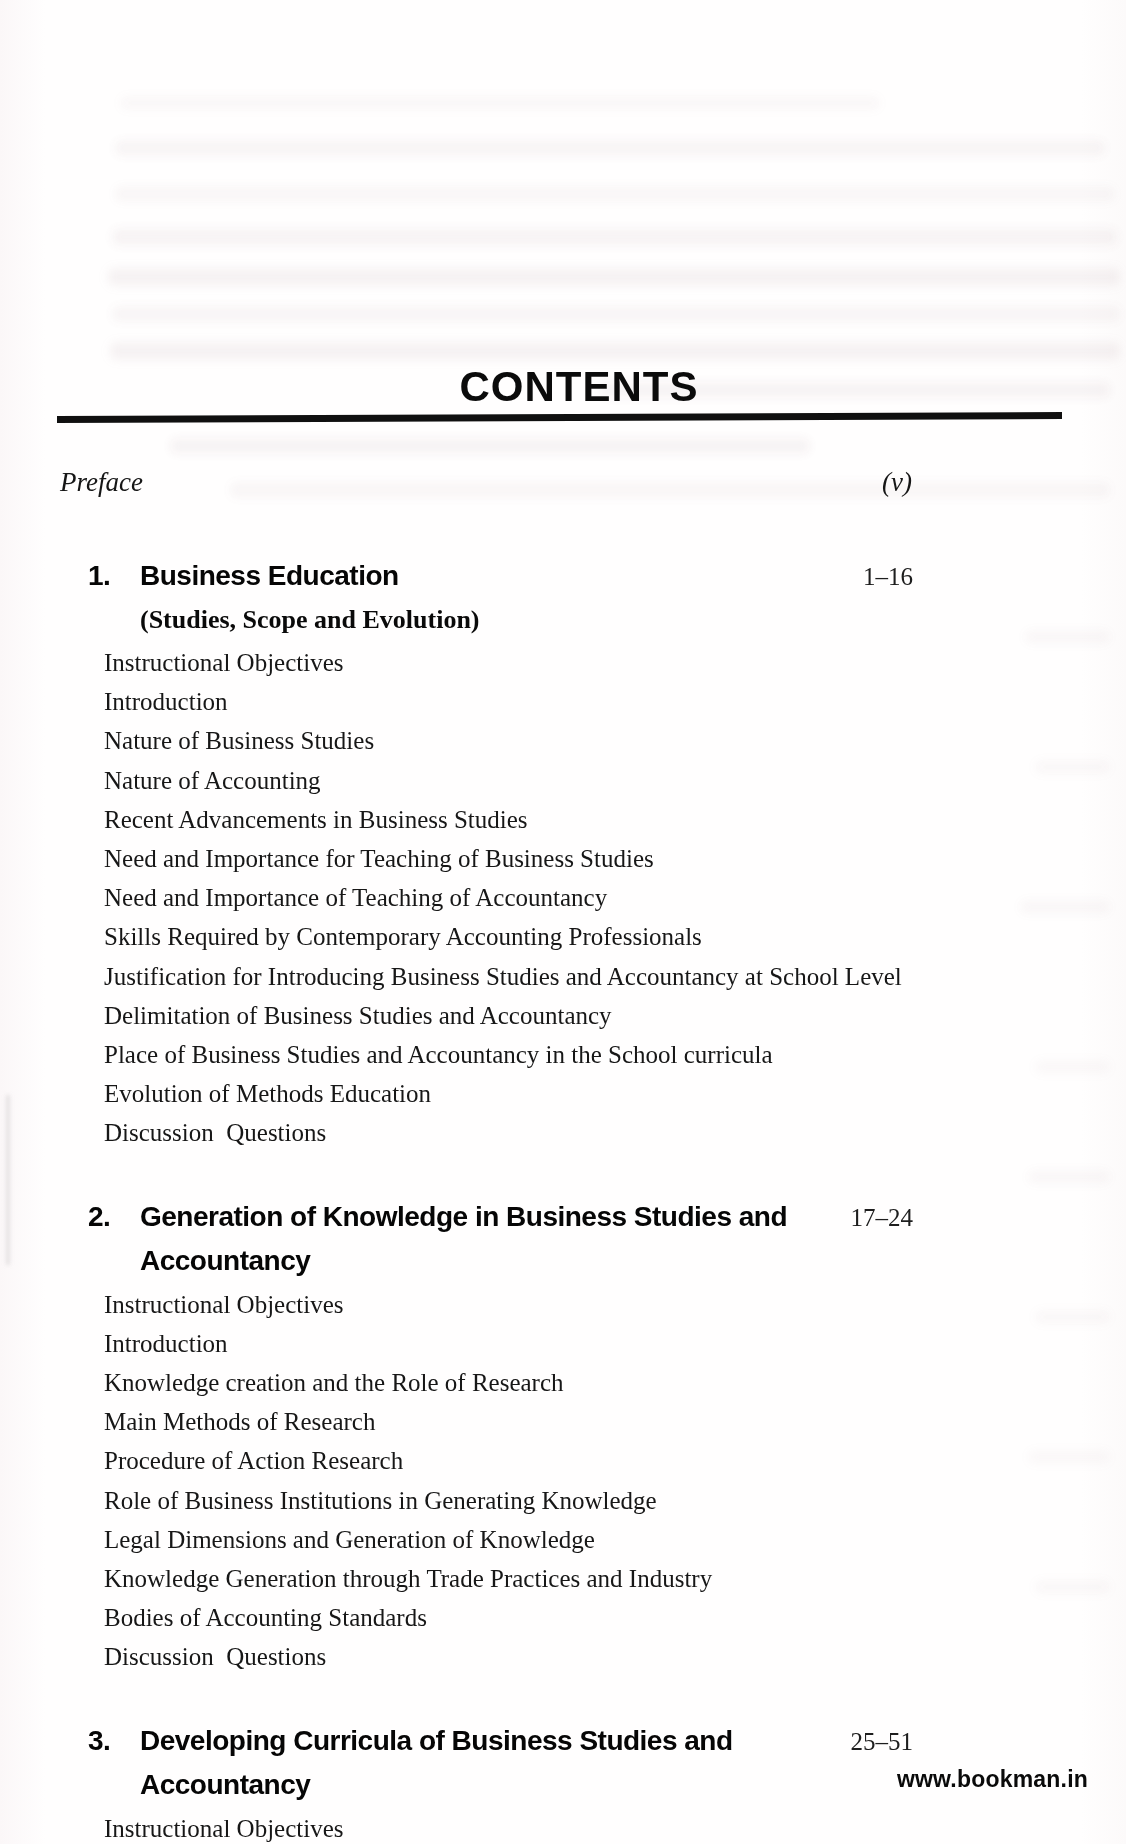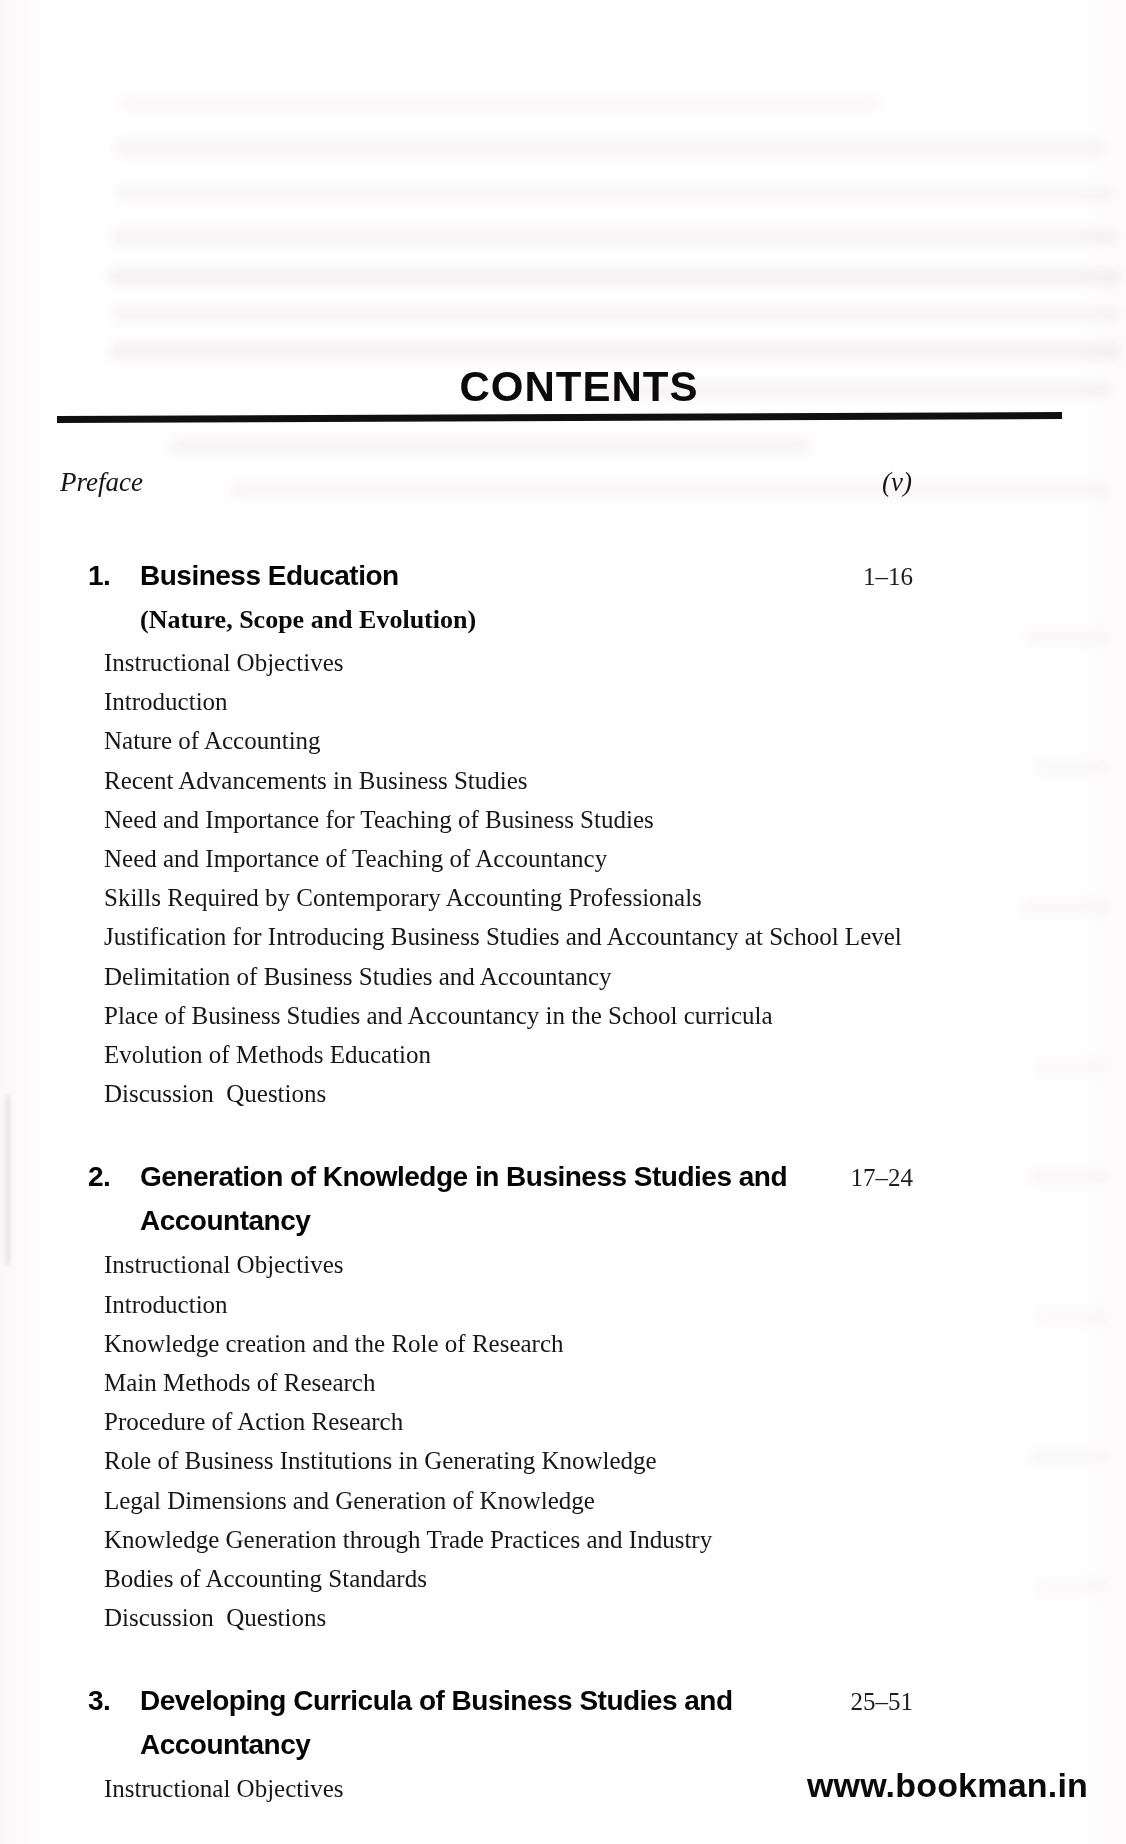--- a/index.html
+++ b/index.html
@@ -53,21 +53,21 @@
     font-weight:700;font-size:26px;color:#0a0a0a;
   }
   .chapter-items{
     list-style:none;margin:2px 0 0 0;padding:0 40px 0 104px;
   }
   .toc-item{line-height:39.2px;font-size:25px;color:#171717;}
   
   .footer{
     position:absolute;top:1766px;right:38px;
     font-family:"Liberation Sans", sans-serif;
-    font-weight:700;font-size:34px;letter-spacing:0.2px;color:#0a0a0a;
+    font-weight:700;font-size:23px;letter-spacing:0.2px;color:#0a0a0a;
   }
 </style>
 </head>
 <body>
 
 <div class="page">
 
   <div>
     <div class="ghost" style="left:120px;top:96px;width:760px;height:14px;opacity:.55"></div>
     <div class="ghost" style="left:115px;top:140px;width:990px;height:16px;opacity:.8"></div>
@@ -98,24 +98,25 @@
       <span>Preface</span>
       <span>(v)</span>
     </div>
     <div id="toc-chapters">
   <div class="chapter">
     <div class="chapter-head">
       <span class="chapter-num">1.</span>
       <span class="chapter-title">Business Education</span>
       <span class="chapter-pages">1–16</span>
     </div>
-    <div class="chapter-subtitle">(Nature, Scope and Evolution)</div>
+    <div class="chapter-subtitle">(Studies, Scope and Evolution)</div>
     <ul class="chapter-items">
             <li class="toc-item">Instructional Objectives</li>
             <li class="toc-item">Introduction</li>
+            <li class="toc-item">Nature of Business Studies</li>
             <li class="toc-item">Nature of Accounting</li>
             <li class="toc-item">Recent Advancements in Business Studies</li>
             <li class="toc-item">Need and Importance for Teaching of Business Studies</li>
             <li class="toc-item">Need and Importance of Teaching of Accountancy</li>
             <li class="toc-item">Skills Required by Contemporary Accounting Professionals</li>
             <li class="toc-item">Justification for Introducing Business Studies and Accountancy at School Level</li>
             <li class="toc-item">Delimitation of Business Studies and Accountancy</li>
             <li class="toc-item">Place of Business Studies and Accountancy in the School curricula</li>
             <li class="toc-item">Evolution of Methods Education</li>
             <li class="toc-item">Discussion&nbsp; Questions</li>

